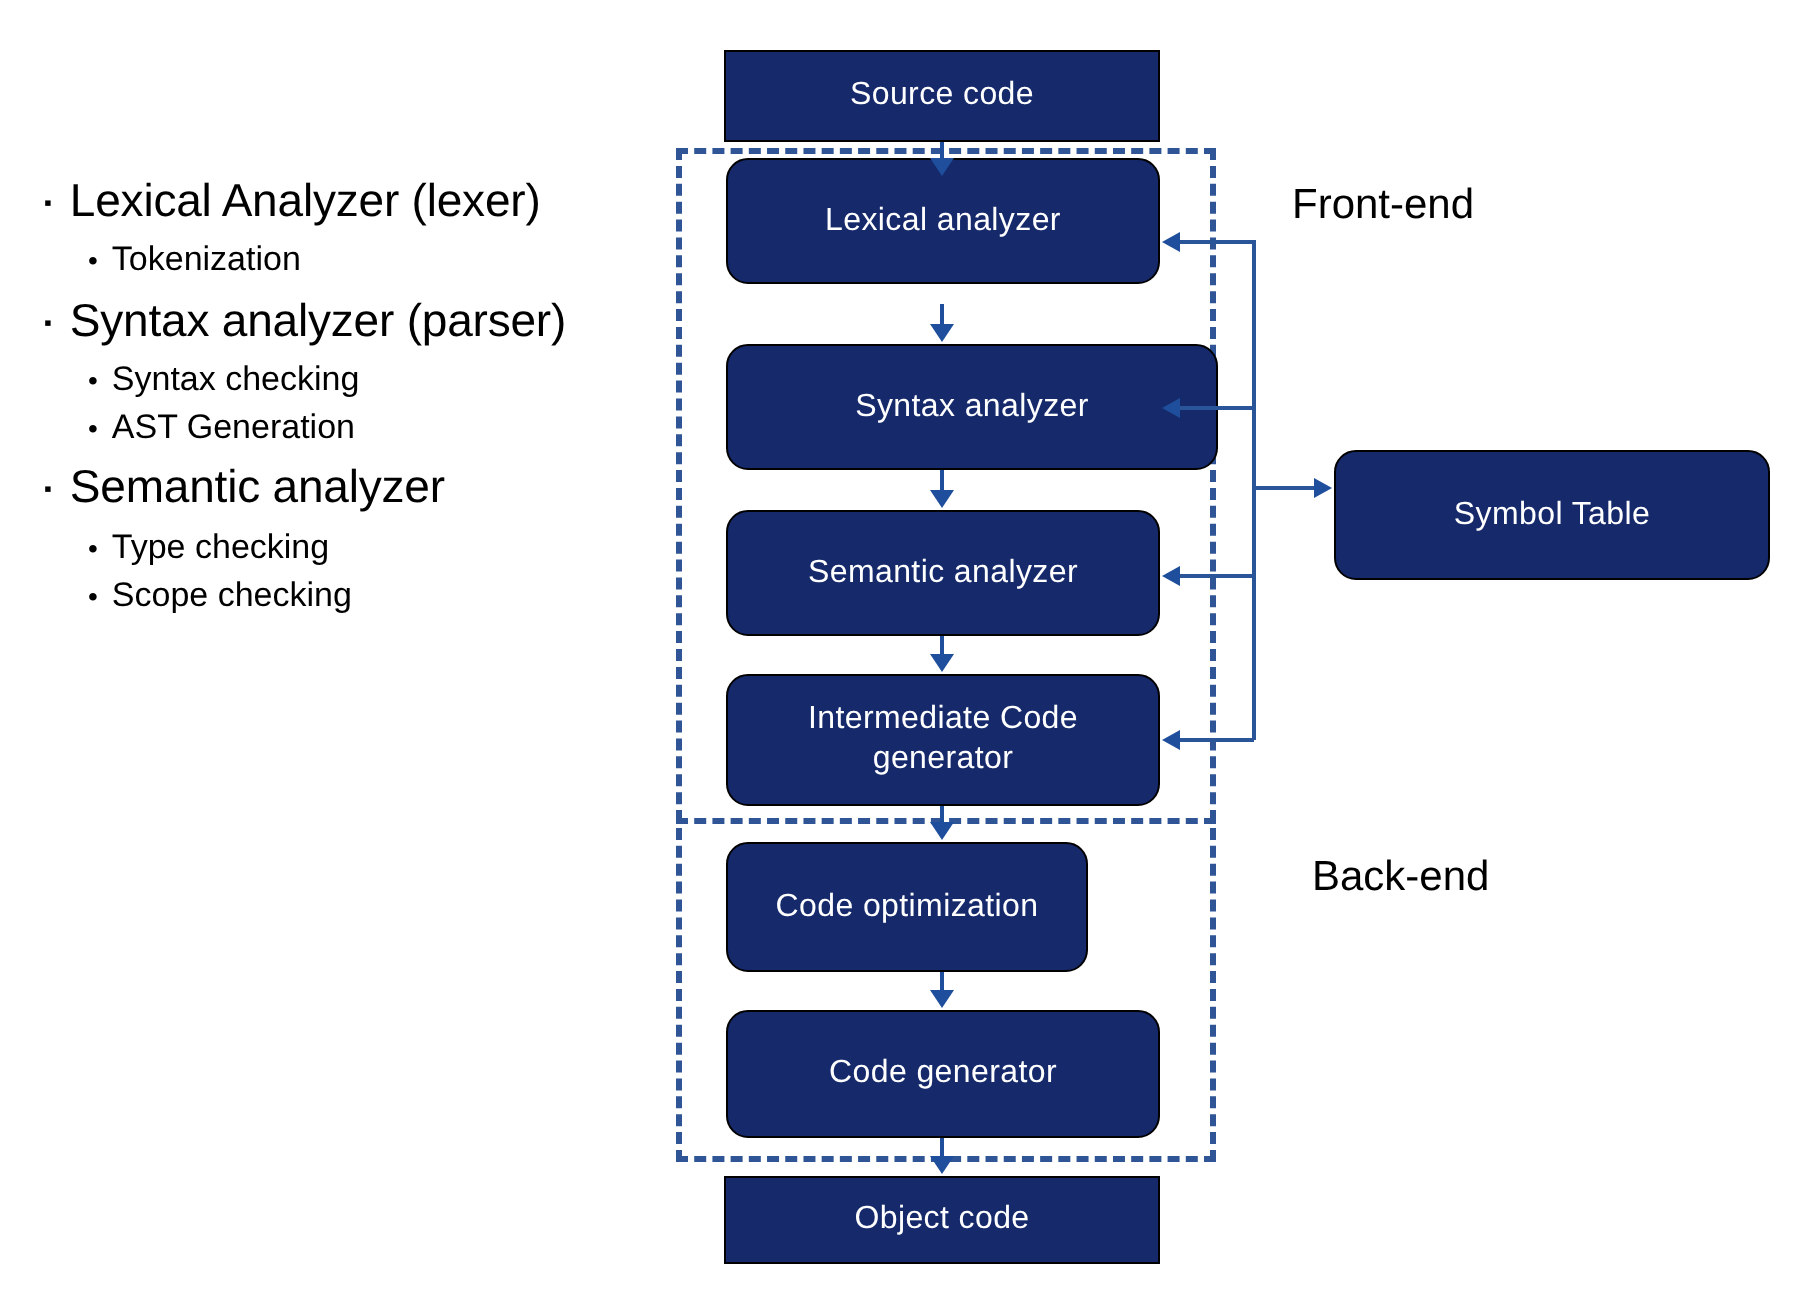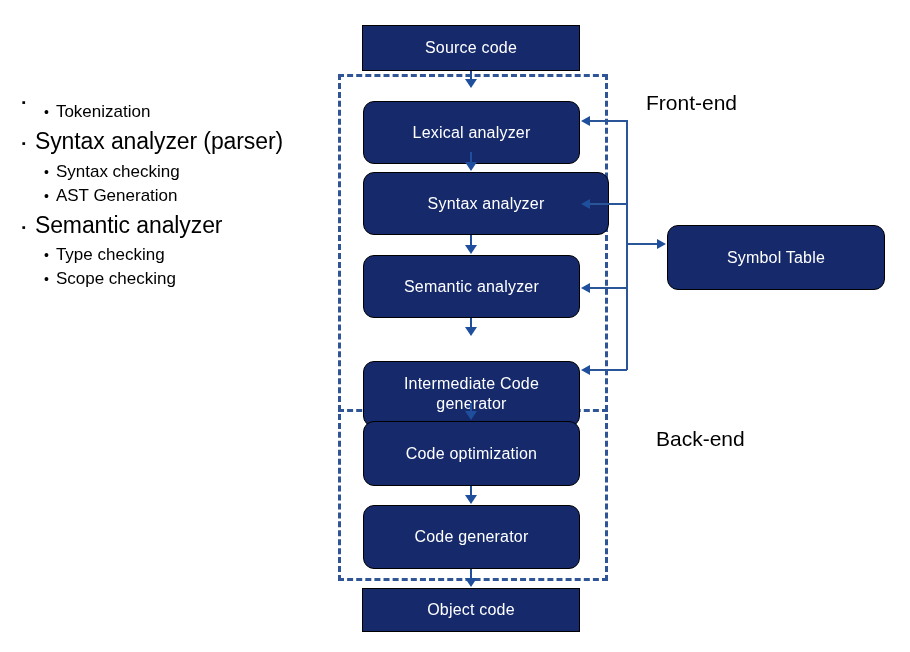--- a/index.html
+++ b/index.html
@@ -164,20 +164,21 @@
     white-space: nowrap;
   }
 </style>
 </head>
 <body>
 
 <div id="bullet-list">
 
   <div class="bullet-row level1">
     <span class="bullet-glyph">▪</span>
+    <span class="bullet-text">Lexical Analyzer (lexer)</span>
   </div>
 
   <div class="bullet-row level2">
     <span class="bullet-glyph">•</span>
     <span class="bullet-text">Tokenization</span>
   </div>
 
   <div class="bullet-row level1">
     <span class="bullet-glyph">▪</span>
     <span class="bullet-text">Syntax analyzer (parser)</span>
@@ -210,37 +211,37 @@
 
 </div>
 
 <div class="dashed-box" style="left:338px; top:74px; width:270px; height:507px;"></div>
 <div class="dashed-divider" style="left:338px; top:409px; width:270px;"></div>
 
 <div class="node square" style="left:362px; top:25px; width:218px; height:46px;">
   <span>Source code</span>
 </div>
 
-<div class="node rounded" style="left:363px; top:101px; width:217px; height:63px;">
+<div class="node rounded" style="left:363px; top:79px; width:217px; height:63px;">
   <span>Lexical analyzer</span>
 </div>
 
 <div class="node rounded" style="left:363px; top:172px; width:246px; height:63px;text-align:right;">
   <span>Syntax analyzer</span>
 </div>
 
 <div class="node rounded" style="left:363px; top:255px; width:217px; height:63px;">
   <span>Semantic analyzer</span>
 </div>
 
-<div class="node rounded" style="left:363px; top:337px; width:217px; height:66px;margin-top:24px;">
+<div class="node rounded" style="left:363px; top:337px; width:217px; height:66px;">
   <span style="display:block; max-width:160px;">Intermediate Code generator</span>
 </div>
 
-<div class="node rounded" style="left:363px; top:421px; width:217px; height:65px;">
+<div class="node rounded" style="left:363px; top:421px; width:181px; height:65px;">
   <span>Code optimization</span>
 </div>
 
 <div class="node rounded" style="left:363px; top:505px; width:217px; height:64px;">
   <span>Code generator</span>
 </div>
 
 <div class="node square" style="left:362px; top:588px; width:218px; height:44px;">
   <span>Object code</span>
 </div>

